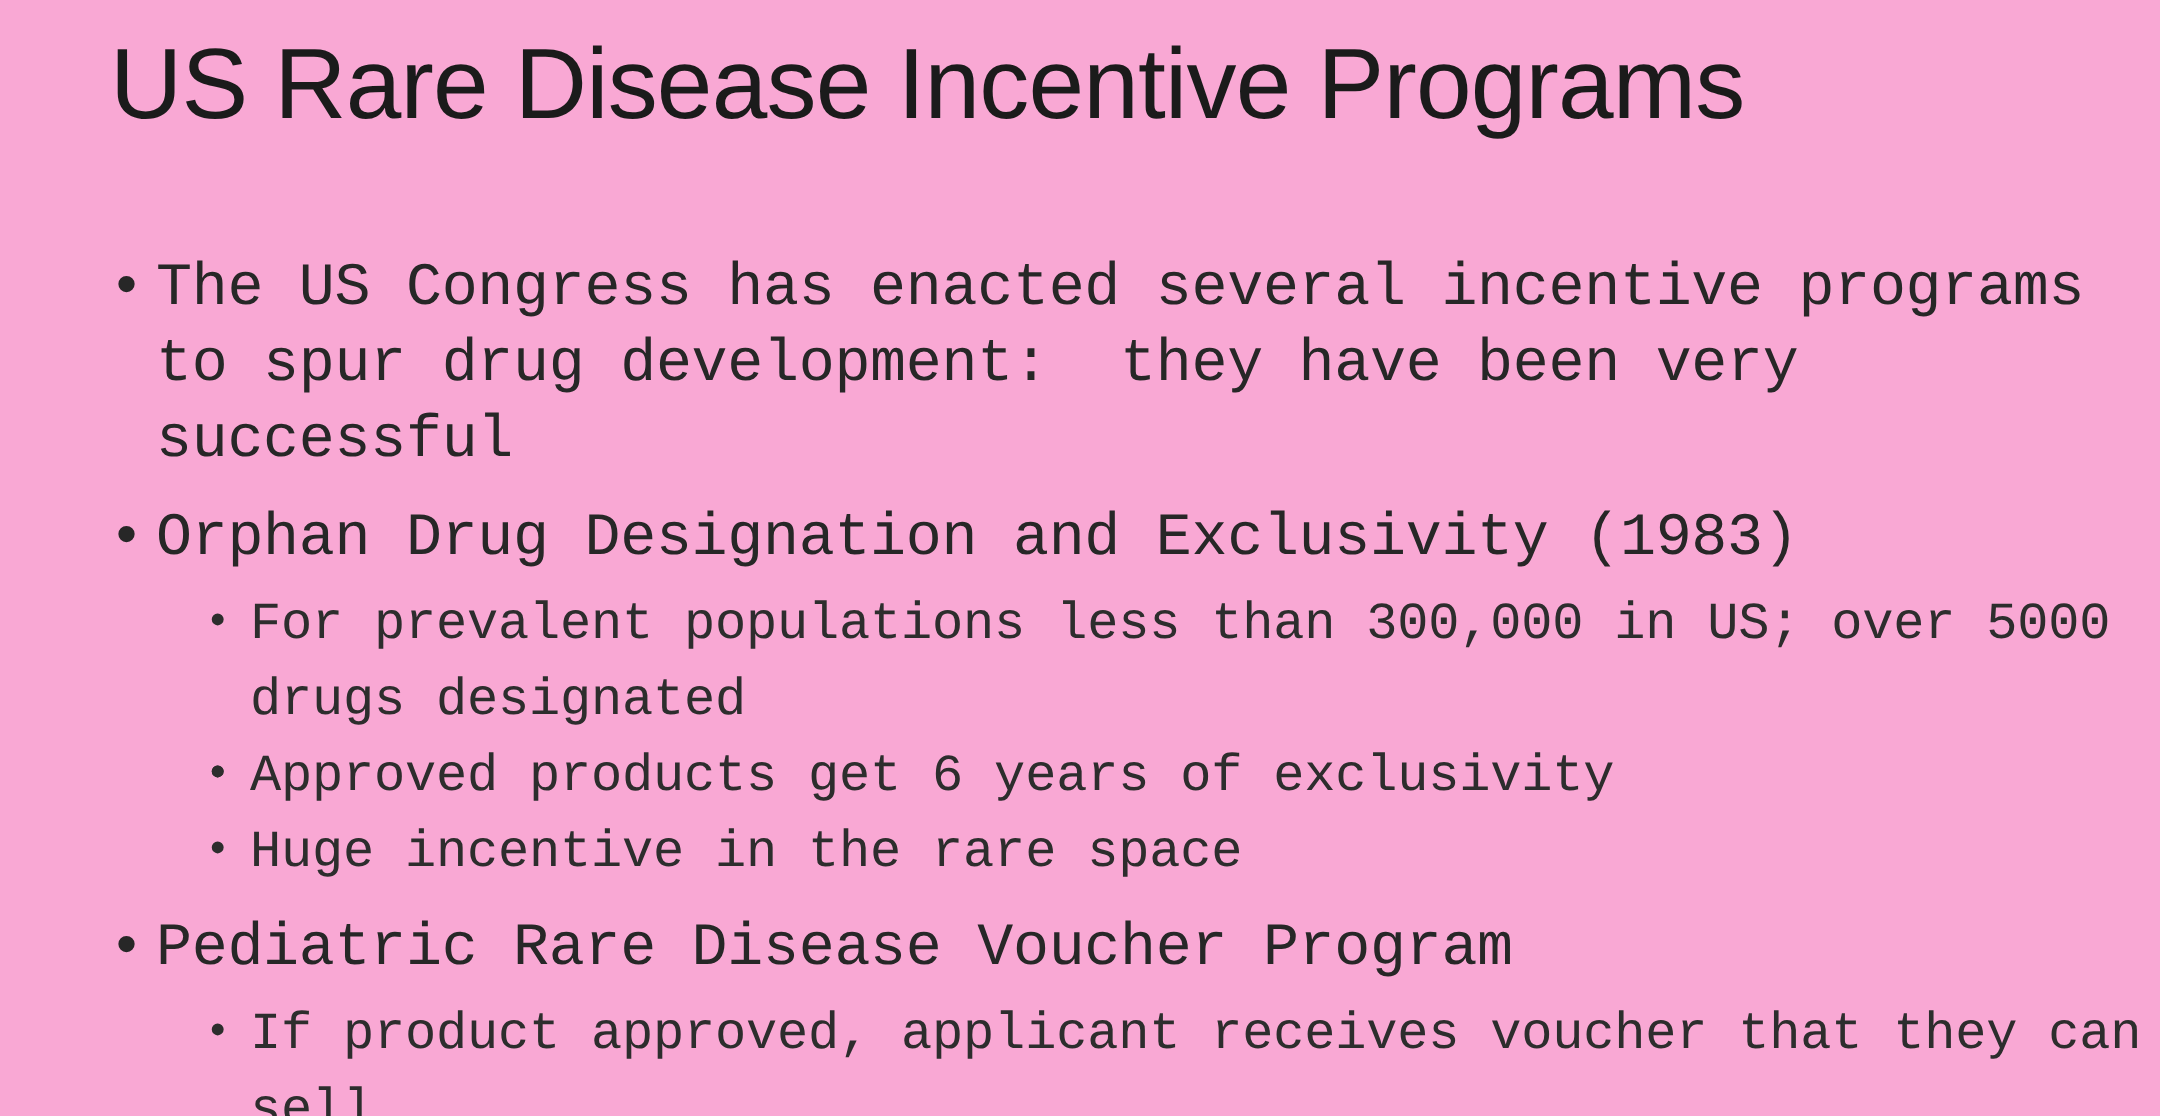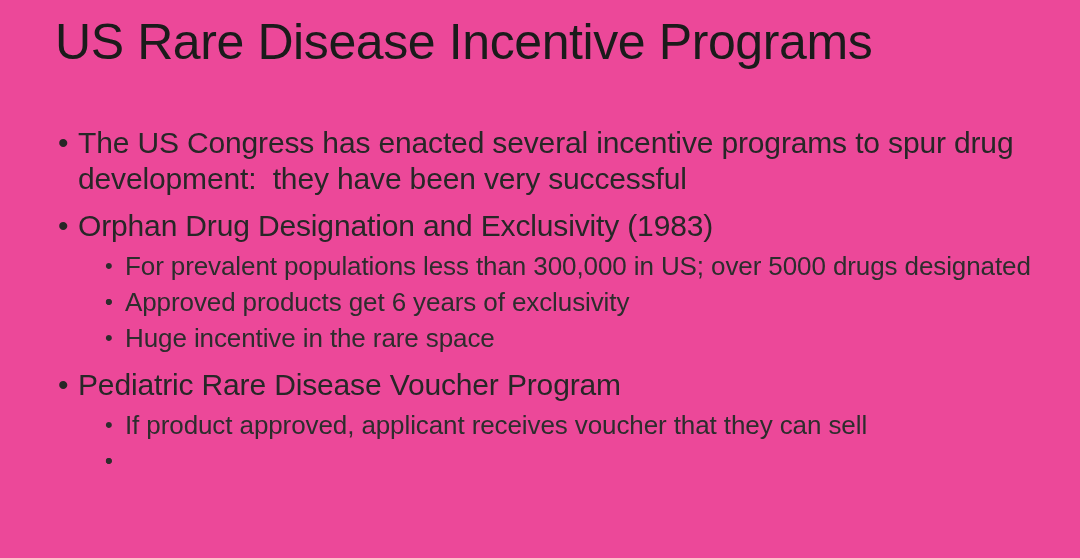--- a/index.html
+++ b/index.html
@@ -15,21 +15,21 @@
     overflow: hidden;
     font-family: "Liberation Sans", sans-serif;
     color: #272727;
     -webkit-font-smoothing: antialiased;
   }
 
   .slide {
     position: relative;
     width: 1080px;
     height: 558px;
-    background: #ec4899;
+    background: #f9a8d4;
     box-sizing: border-box;
     overflow: hidden;
   }
 
   
   .slide-title {
     position: absolute;
     left: 55px;
     top: 13px;
     font-size: 50px;
@@ -101,20 +101,21 @@
     width: 13px;
     font-size: 22px;
     line-height: 36px;
     color: #2d2d2d;
     text-align: left;
   }
 
   .text {
     display: inline;
     white-space: pre-wrap;
+    font-family: Liberation Mono, monospace;
   }
 </style>
 </head>
 <body>
 
 <div class="slide">
 
   <div class="slide-title">US Rare Disease Incentive Programs</div>
 
   <div class="body-list">

